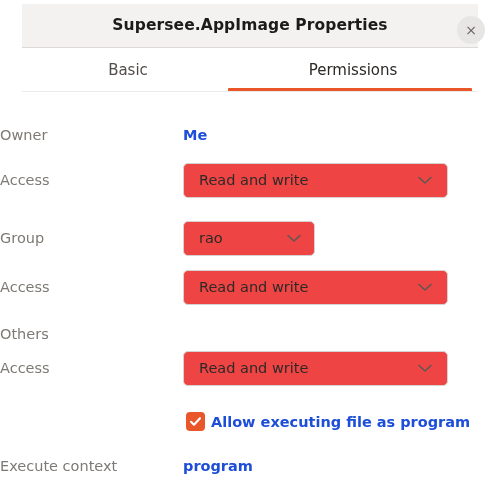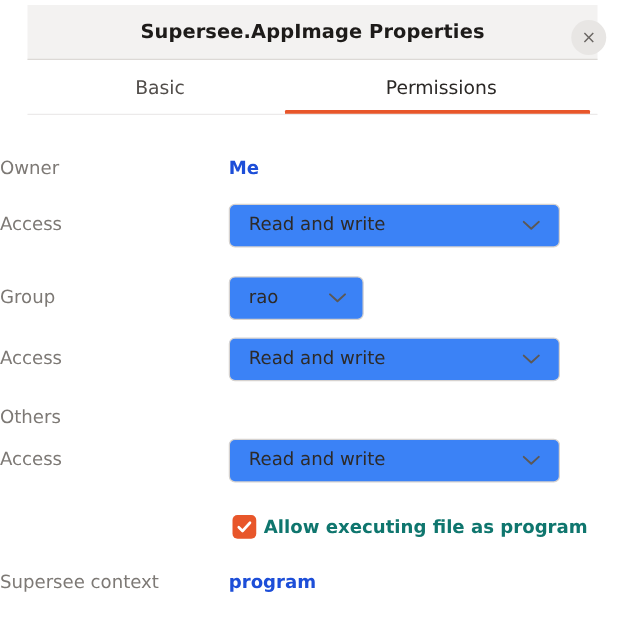--- a/index.html
+++ b/index.html
@@ -145,21 +145,21 @@
   }
 
   
   .dropdown {
     position: absolute;
     left: 183px;
     height: 35px;
     box-sizing: border-box;
     border: 1px solid #d6d2cf;
     border-radius: 5px;
-    background: #3b82f6;
+    background: #ef4444;
     cursor: pointer;
   }
   .dropdown .dd-text {
     position: absolute;
     left: 15px;
     top: 0;
     height: 33px;
     line-height: 33px;
     font-size: 14.5px;
     color: #2d2a28;
@@ -170,21 +170,21 @@
     top: 0;
     height: 33px;
     width: 20px;
     display: flex;
     align-items: center;
     justify-content: center;
   }
   .dropdown .dd-arrow svg { display: block; }
   .dropdown.wide  { width: 265px; }
   .dropdown.wide  .dd-arrow { right: 12px; }
-  .dropdown.narrow { width: 108px; }
+  .dropdown.narrow { width: 132px; }
   .dropdown.narrow .dd-arrow { right: 10px; }
 
   
   #checkbox-execute {
     position: absolute;
     left: 186px;
     top: 412px;
     width: 19px;
     height: 19px;
     border-radius: 4px;
@@ -197,21 +197,21 @@
     top: 2px;
   }
   #checkbox-label {
     position: absolute;
     left: 211px;
     top: 410px;
     height: 24px;
     line-height: 24px;
     font-size: 14.5px;
     font-weight: bold;
-    color: #0f766e;
+    color: #1d4ed8;
     white-space: nowrap;
     cursor: pointer;
   }
 </style>
 </head>
 <body>
 
 <div id="window">
 
   <div id="titlebar">
@@ -286,17 +286,17 @@
   </div>
 
   <div id="checkbox-execute">
     <svg width="15" height="15" viewBox="0 0 15 15">
         <path d="M3 7.8 L6 10.8 L12 4.2" fill="none" stroke="#ffffff" stroke-width="2.1" stroke-linecap="round" stroke-linejoin="round"></path>
       </svg>
   </div>
   <div id="checkbox-label">Allow executing file as program</div>
 
   <div class="row" style="top:449px; width:500px;">
-    <div class="row-label">Supersee context</div>
+    <div class="row-label">Execute context</div>
     <div class="row-value">program</div>
   </div>
 
 </div>
 
 </body></html>

